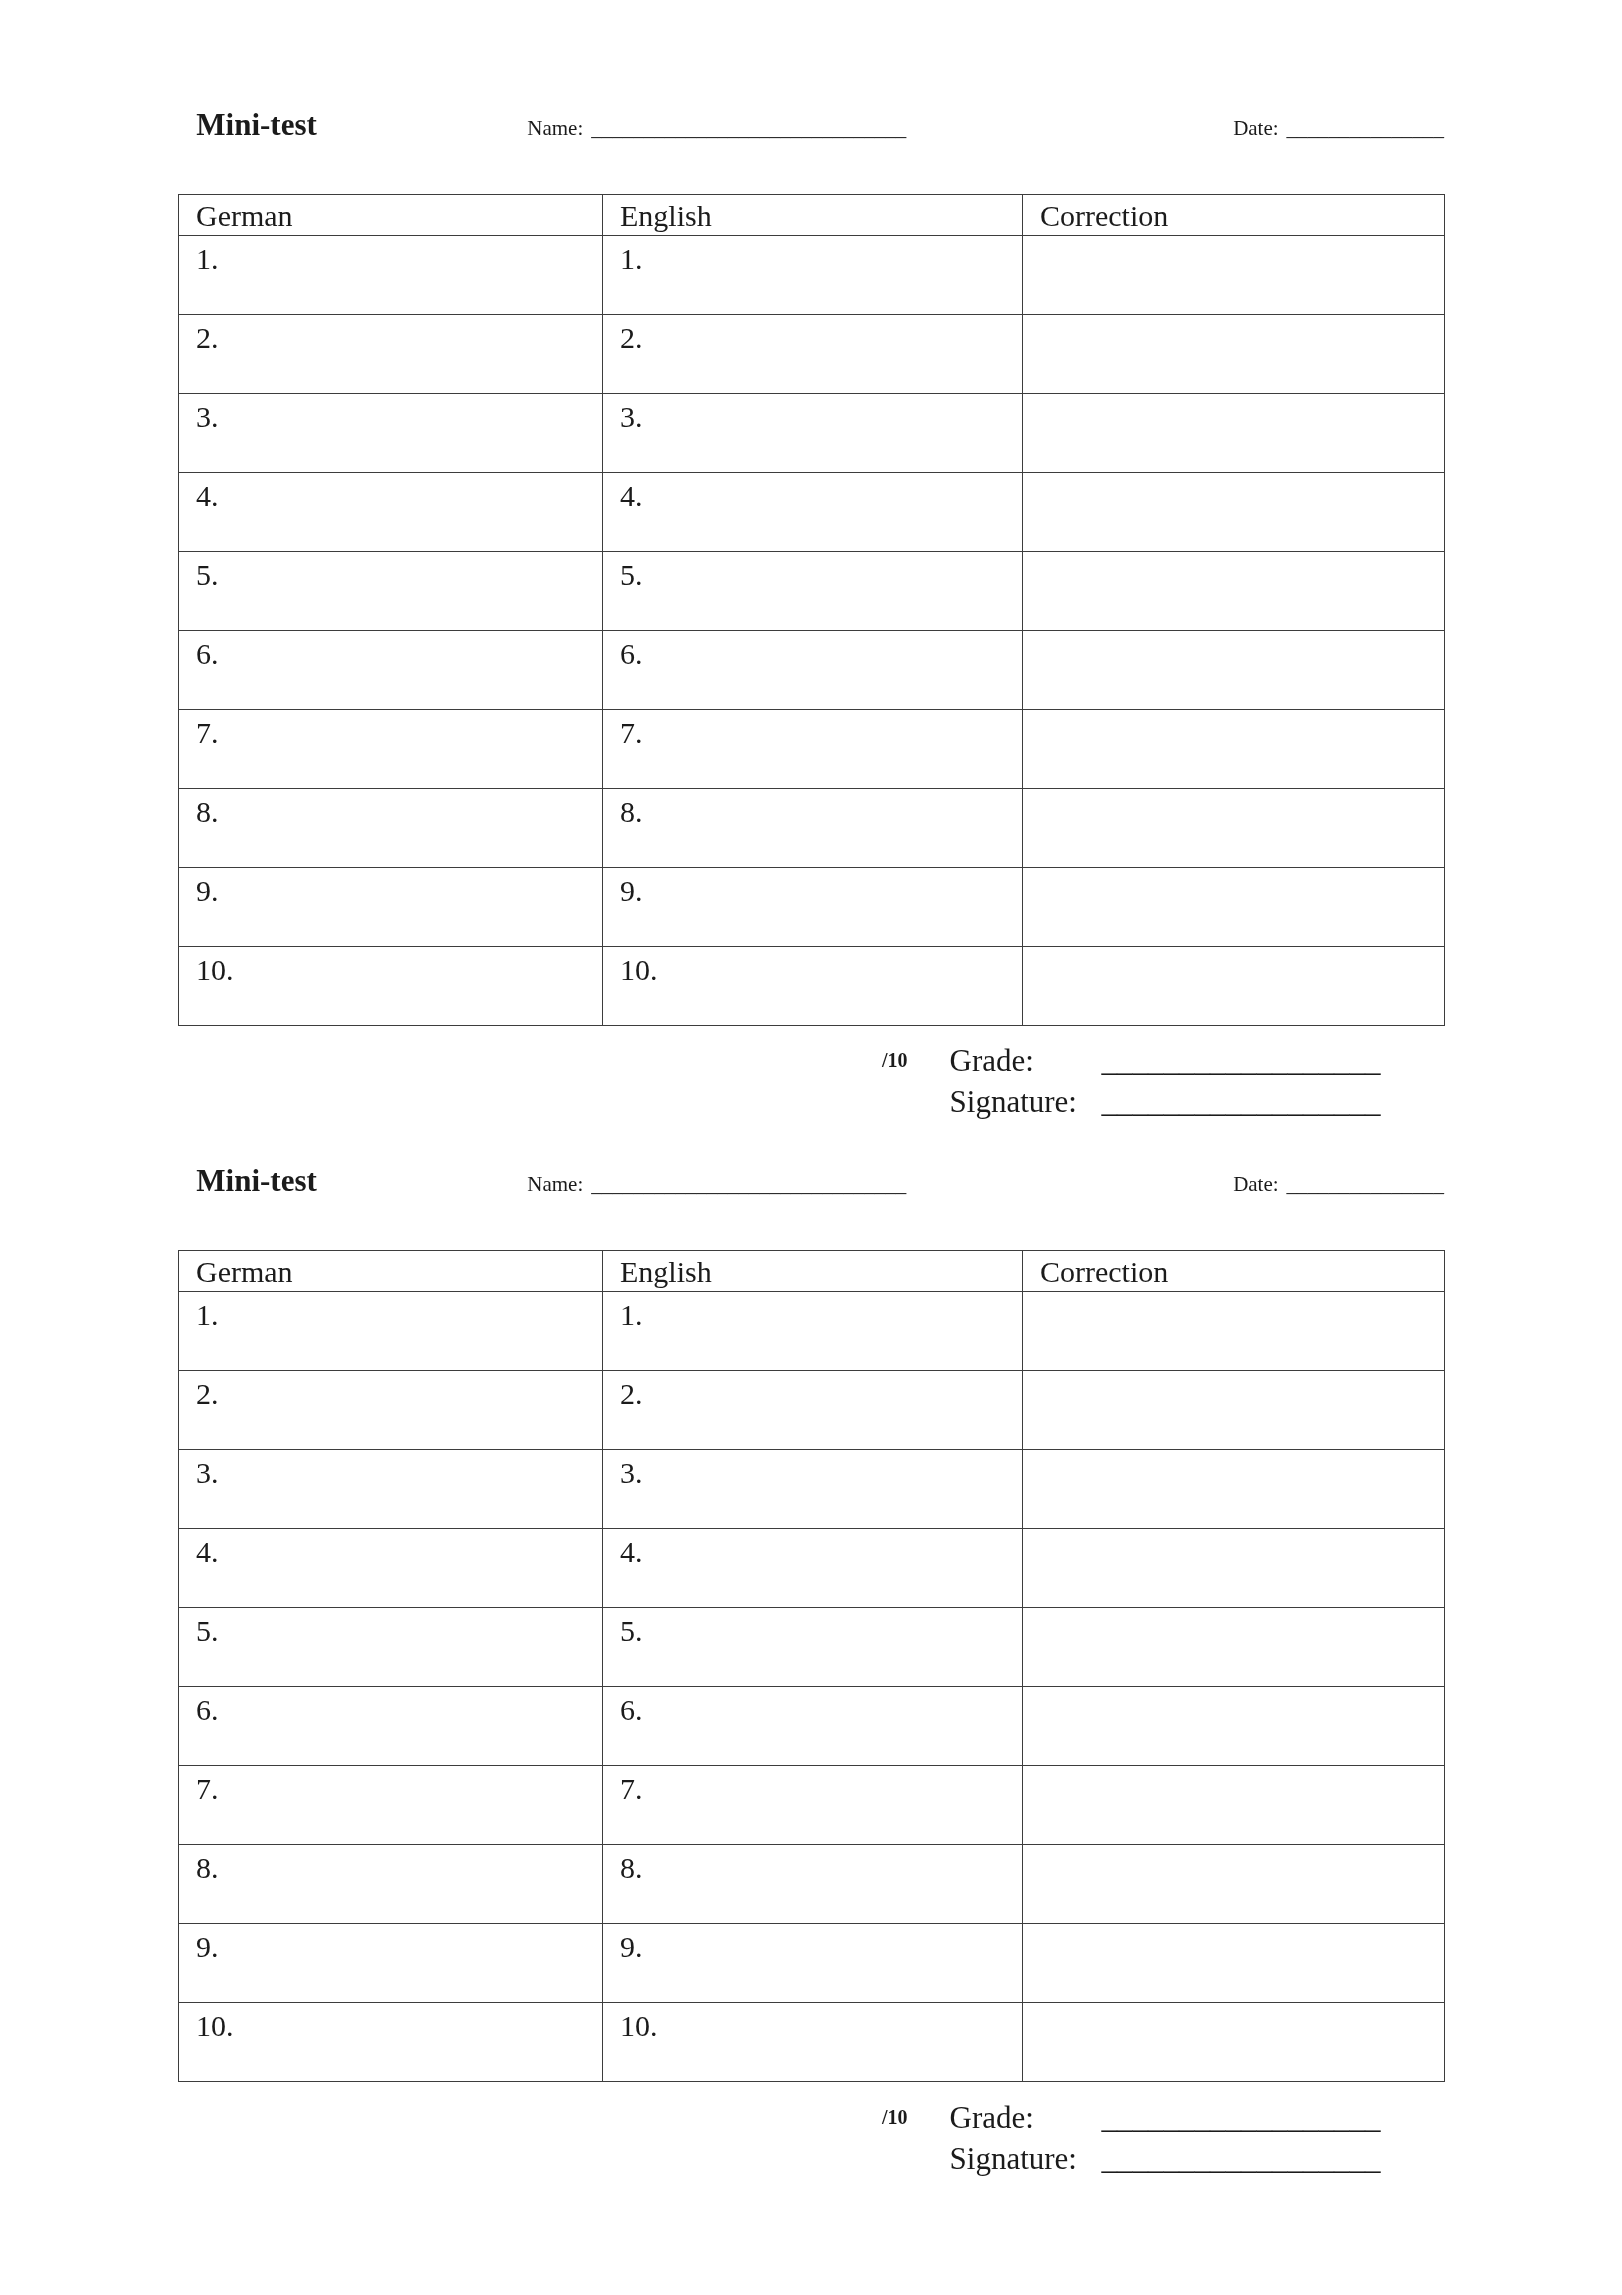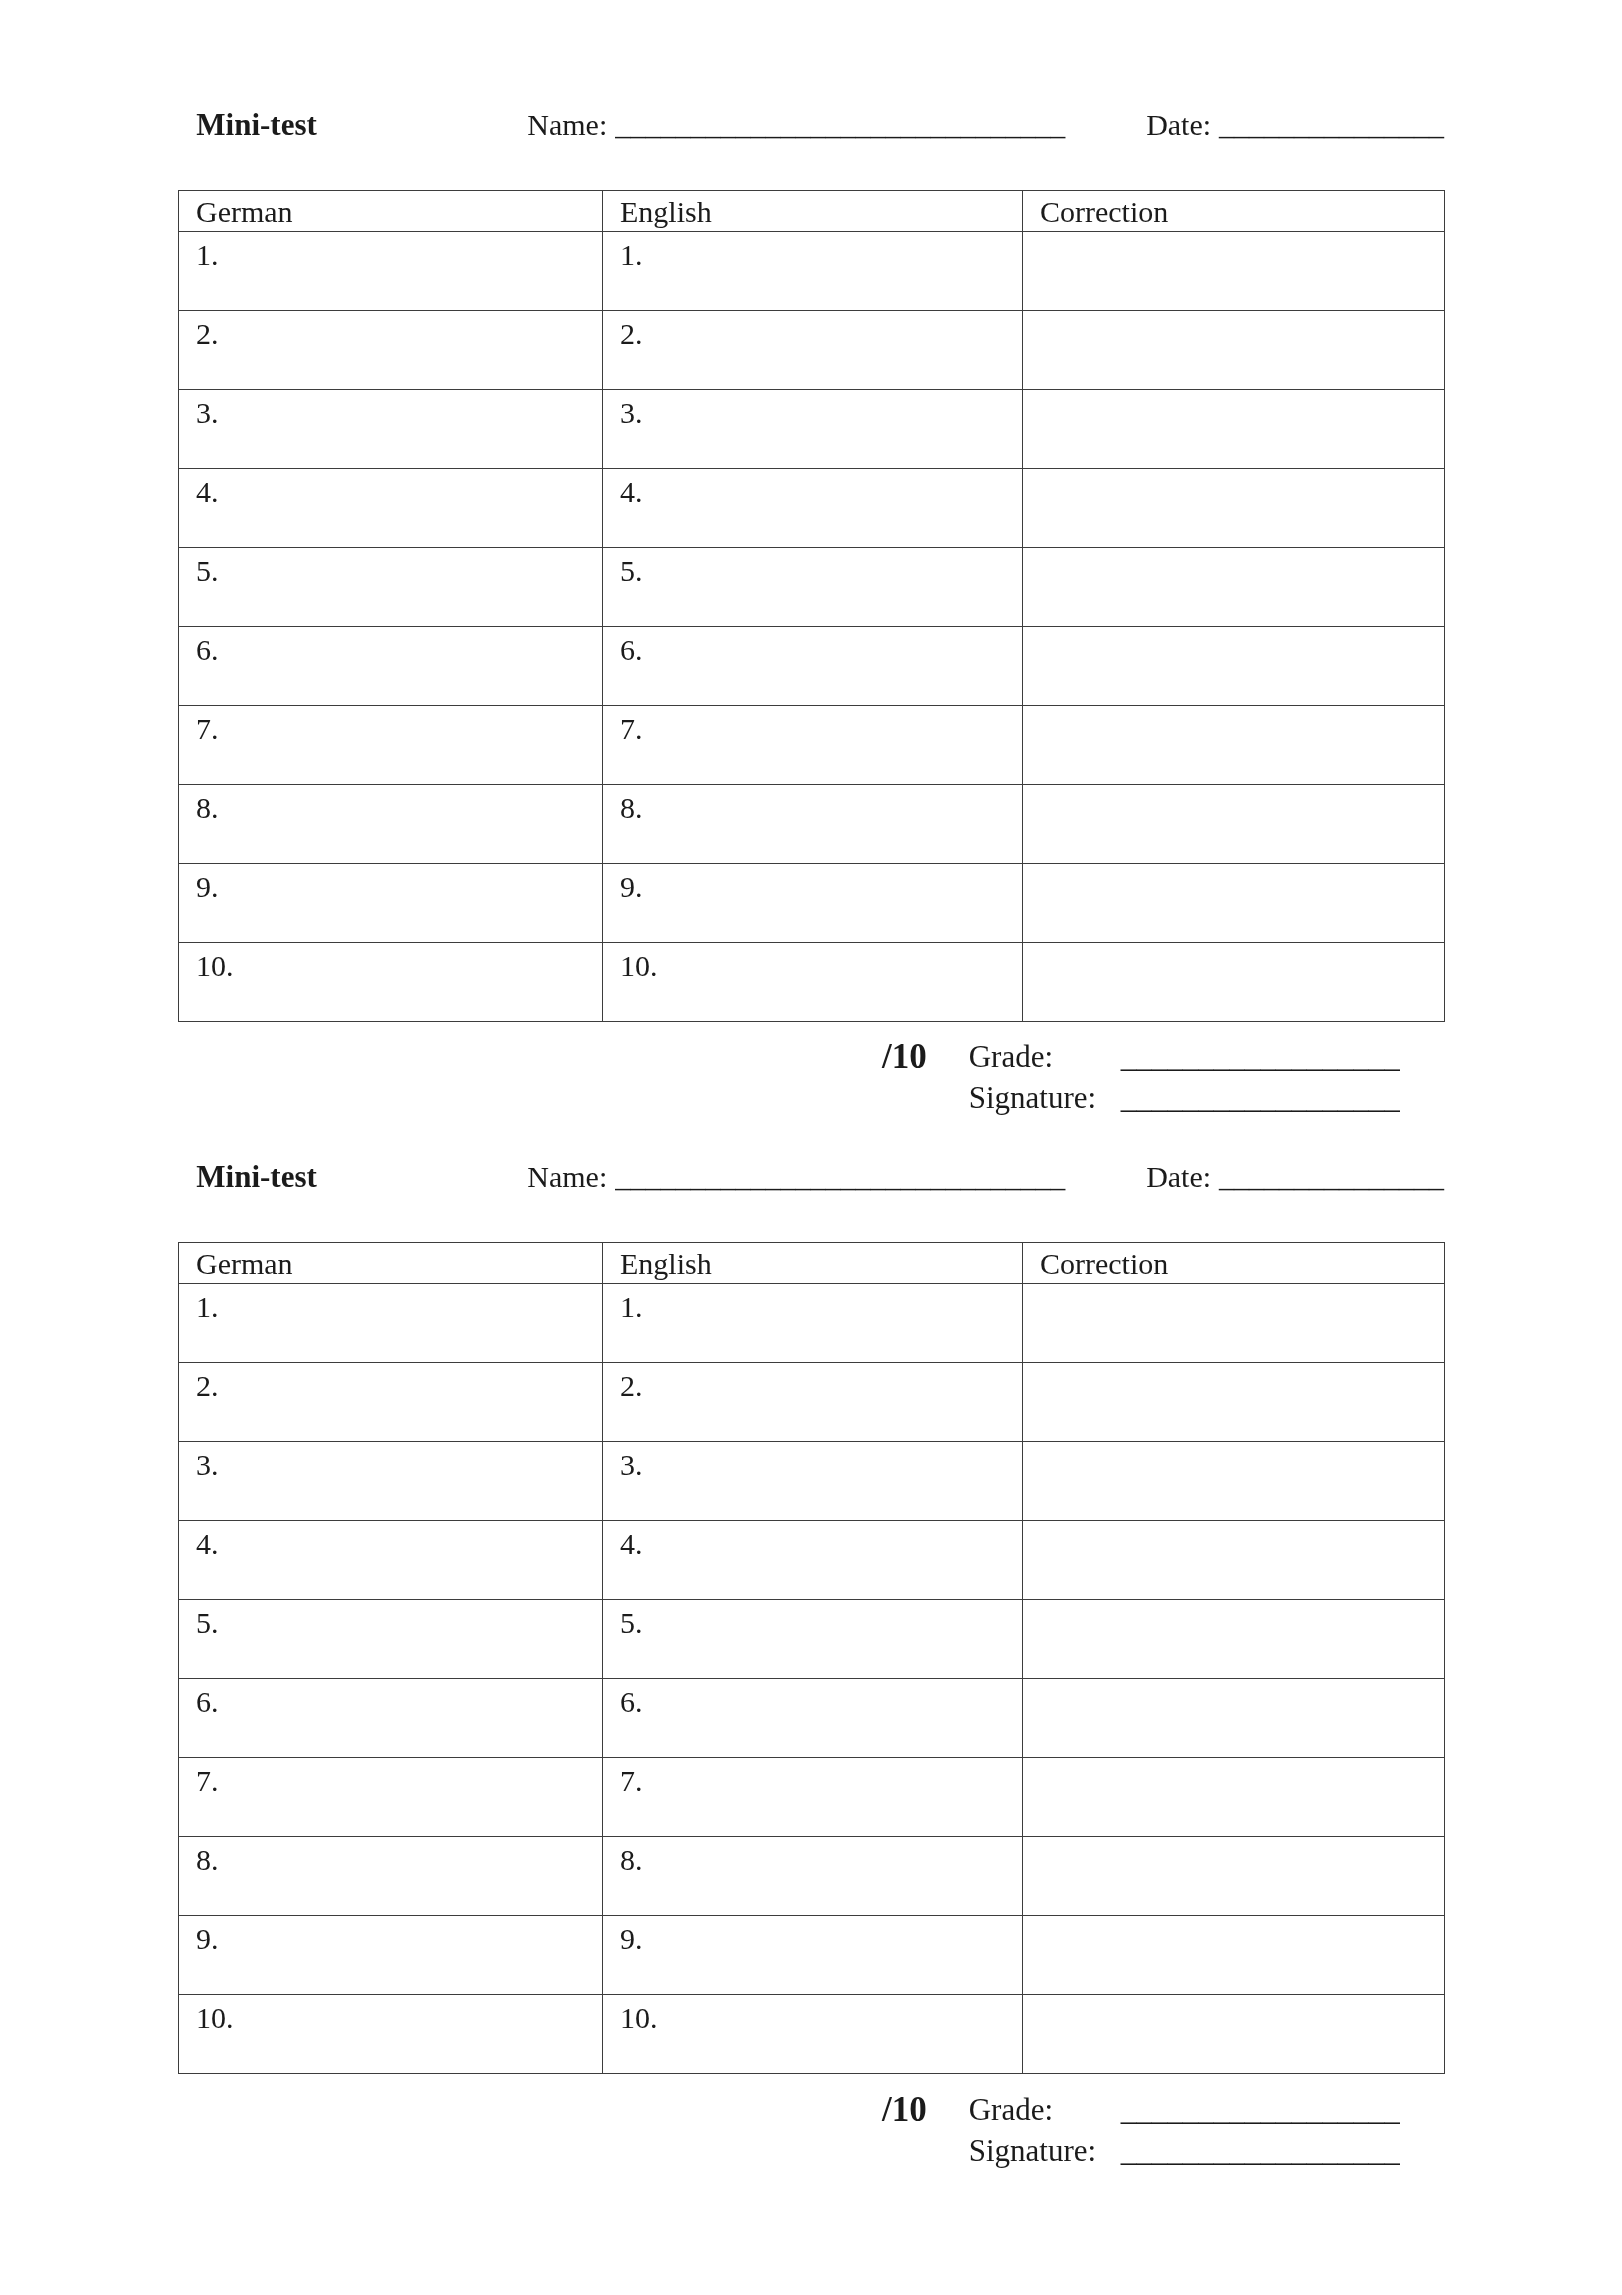--- a/index.html
+++ b/index.html
@@ -16,21 +16,21 @@
   }
   .test-section { width:1266px; }
   .test-section + .test-section { margin-top:39px; }
 
   .header-row {
     display:flex; align-items:baseline;
     margin-left:18.3px; margin-bottom:46px;
     line-height:39px; white-space:nowrap;
   }
   .title { font-weight:bold; font-size:31px; width:331px; flex:0 0 331px; }
-  .field { font-size:30px; }
+  .field { font-size:21px; }
   .field .label { margin-right:7.9px; }
   .field .line { letter-spacing:0; }
   .date-field { margin-left:auto; }
 
   table.test-table {
     border-collapse:collapse; table-layout:fixed;
     width:1266px;
   }
   table.test-table col.c1 { width:424px; }
   table.test-table col.c2 { width:420px; }
@@ -43,21 +43,21 @@
   }
   tr.head th { height:41px; font-weight:normal; line-height:34px; }
   tr.head th.col-correction { font-weight:normal; }
   tr.data td { height:79px; line-height:37px; }
 
   .footer {
     display:flex; align-items:flex-start;
     margin-top:14.4px; margin-left:704px;
     white-space:nowrap;
   }
-  .score { font-weight:bold; font-size:35px; line-height:41px; }
+  .score { font-weight:bold; font-size:20px; line-height:41px; }
   .grade-sig { margin-left:42px; font-size:31px; }
   .grade-sig .sig-line { line-height:41px; display:flex; }
   .grade-sig .sig-label { display:inline-block; min-width:152px; }
 </style>
 </head>
 <body>
 
 <div class="page">
 
   <section class="test-section">

